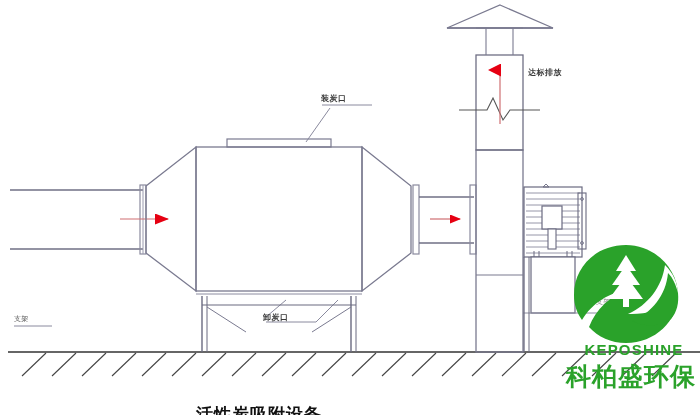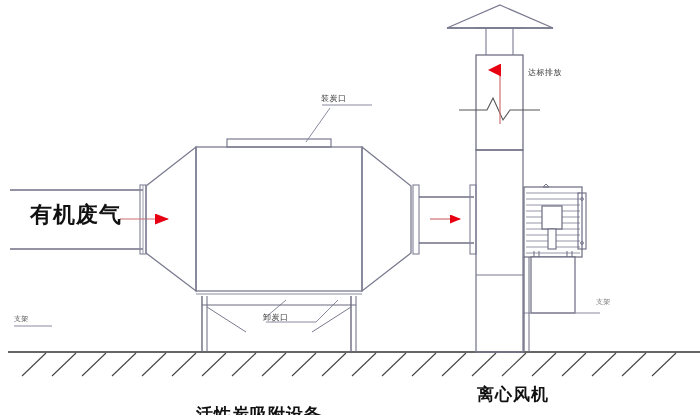--- a/index.html
+++ b/index.html
@@ -39,20 +39,21 @@
   .lbl-cap {
     font-size: 17px;
     font-weight: 600;
     letter-spacing: 1px;
     color: #111111;
   }
   .lbl-sm {
     font-size: 8px;
     color: #3a3a3a;
     letter-spacing: 0.5px;
+    font-weight: bold;
   }
   .lbl-xs {
     font-size: 7px;
     color: #555555;
     letter-spacing: 0.3px;
   }
   .logo-wrap {
     position: absolute;
     left: 556px;
     top: 243px;
@@ -238,30 +239,43 @@
 
     <g>
       <line x1="500" y1="124" x2="500" y2="70" stroke="#cf6f72" stroke-width="1.2" marker-end="url(#redup)"></line>
     </g>
 
     <g>
       <line x1="14" y1="326" x2="52" y2="326" stroke="#8a8a9e" stroke-width="1"></line>
     </g>
   </svg>
 
-  <div class="lbl lbl-big" style="left:30px; top:200px;">有机废气</div>
 
   <div class="lbl lbl-sm" style="left:321px; top:93px;">装炭口</div>
 
   <div class="lbl lbl-sm" style="left:263px; top:312px;">卸炭口</div>
 
   <div class="lbl lbl-xs" style="left:14px; top:314px;">支架</div>
 
   <div class="lbl lbl-xs" style="left:596px; top:297px; color:#7c7c7c;">支架</div>
 
   <div class="lbl lbl-sm" style="left:528px; top:67px;">达标排放</div>
 
   <div class="lbl lbl-cap" style="left:196px; top:383px;margin-top:20px;">活性炭吸附设备</div>
 
-  <div class="lbl lbl-cap" style="left:477px; top:383px;">离心风机</div>
-
+
+  <div class="logo-wrap">
+    <svg class="logo-mark" viewBox="0 0 112 104">
+      <path d="M56,2 C26,2 4,24 4,52 C4,62 7,70 12,77 C22,60 40,49 58,47 C40,53 26,66 19,84 C28,94 41,100 56,100 C85,100 108,78 108,52 C108,26 85,2 56,2 Z" fill="#2aa22a"></path>
+      <path d="M108,52 C108,40 103,30 95,22 C92,44 78,62 58,71 C74,72 92,66 104,62 C107,59 108,55 108,52 Z" fill="#ffffff"></path>
+      <path d="M98,30 C96,52 82,70 62,78 C74,84 90,84 101,76 C107,69 109,60 108,50 C106,42 103,35 98,30 Z" fill="#2aa22a"></path>
+      <g fill="#ffffff">
+        <rect x="53" y="52" width="6" height="12"></rect>
+        <path d="M56,12 L46,28 L66,28 Z"></path>
+        <path d="M56,22 L42,42 L70,42 Z"></path>
+        <path d="M56,33 L39,56 L73,56 Z"></path>
+      </g>
+    </svg>
+    <div class="logo-en" style="color:#2aa22a;">KEPOSHINE</div>
+    <div class="logo-cn" style="color:#2aa22a;">科柏盛环保</div>
+  </div>
 
 </div>
 
 </body></html>

